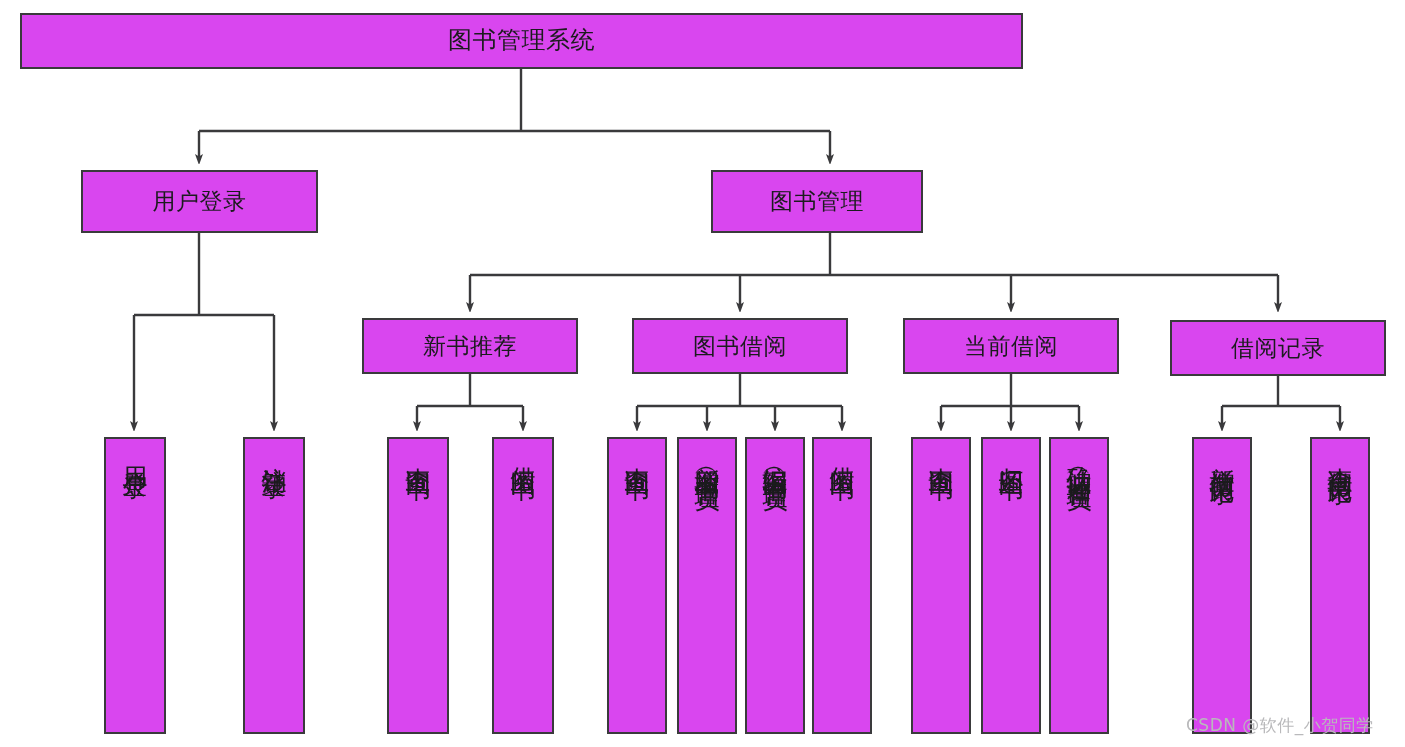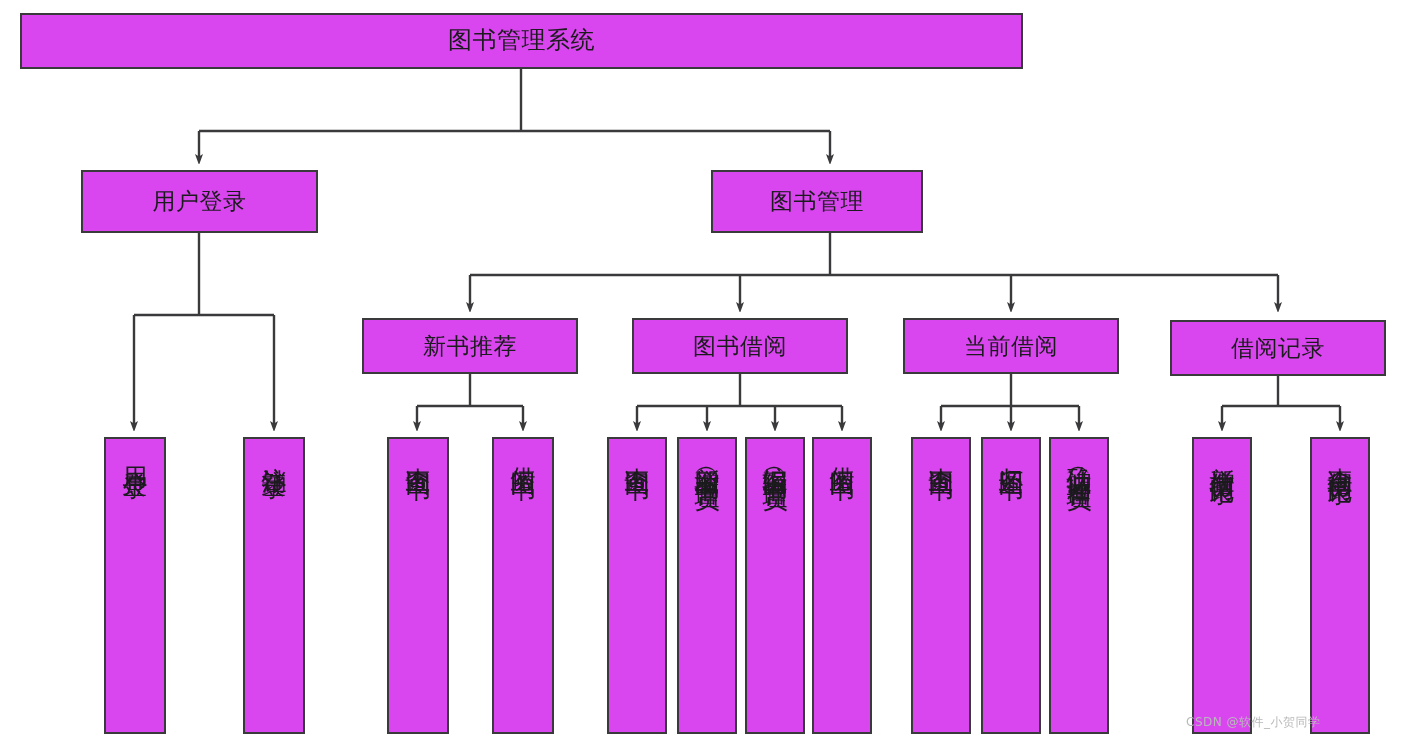--- a/index.html
+++ b/index.html
@@ -61,21 +61,21 @@
     text-orientation: upright;
     font-size: 25px;
     line-height: 1.0;
     letter-spacing: 3px;
     white-space: nowrap;
   }
   .watermark {
     position: absolute;
     left: 1186px;
     top: 714px;
-    font-size: 12px;
+    font-size: 17px;
     color: #b9b9bb;
     white-space: nowrap;
     letter-spacing: 0.5px;
   }
 </style>
 </head>
 <body>
 
 <div id="diagram-root">
 

